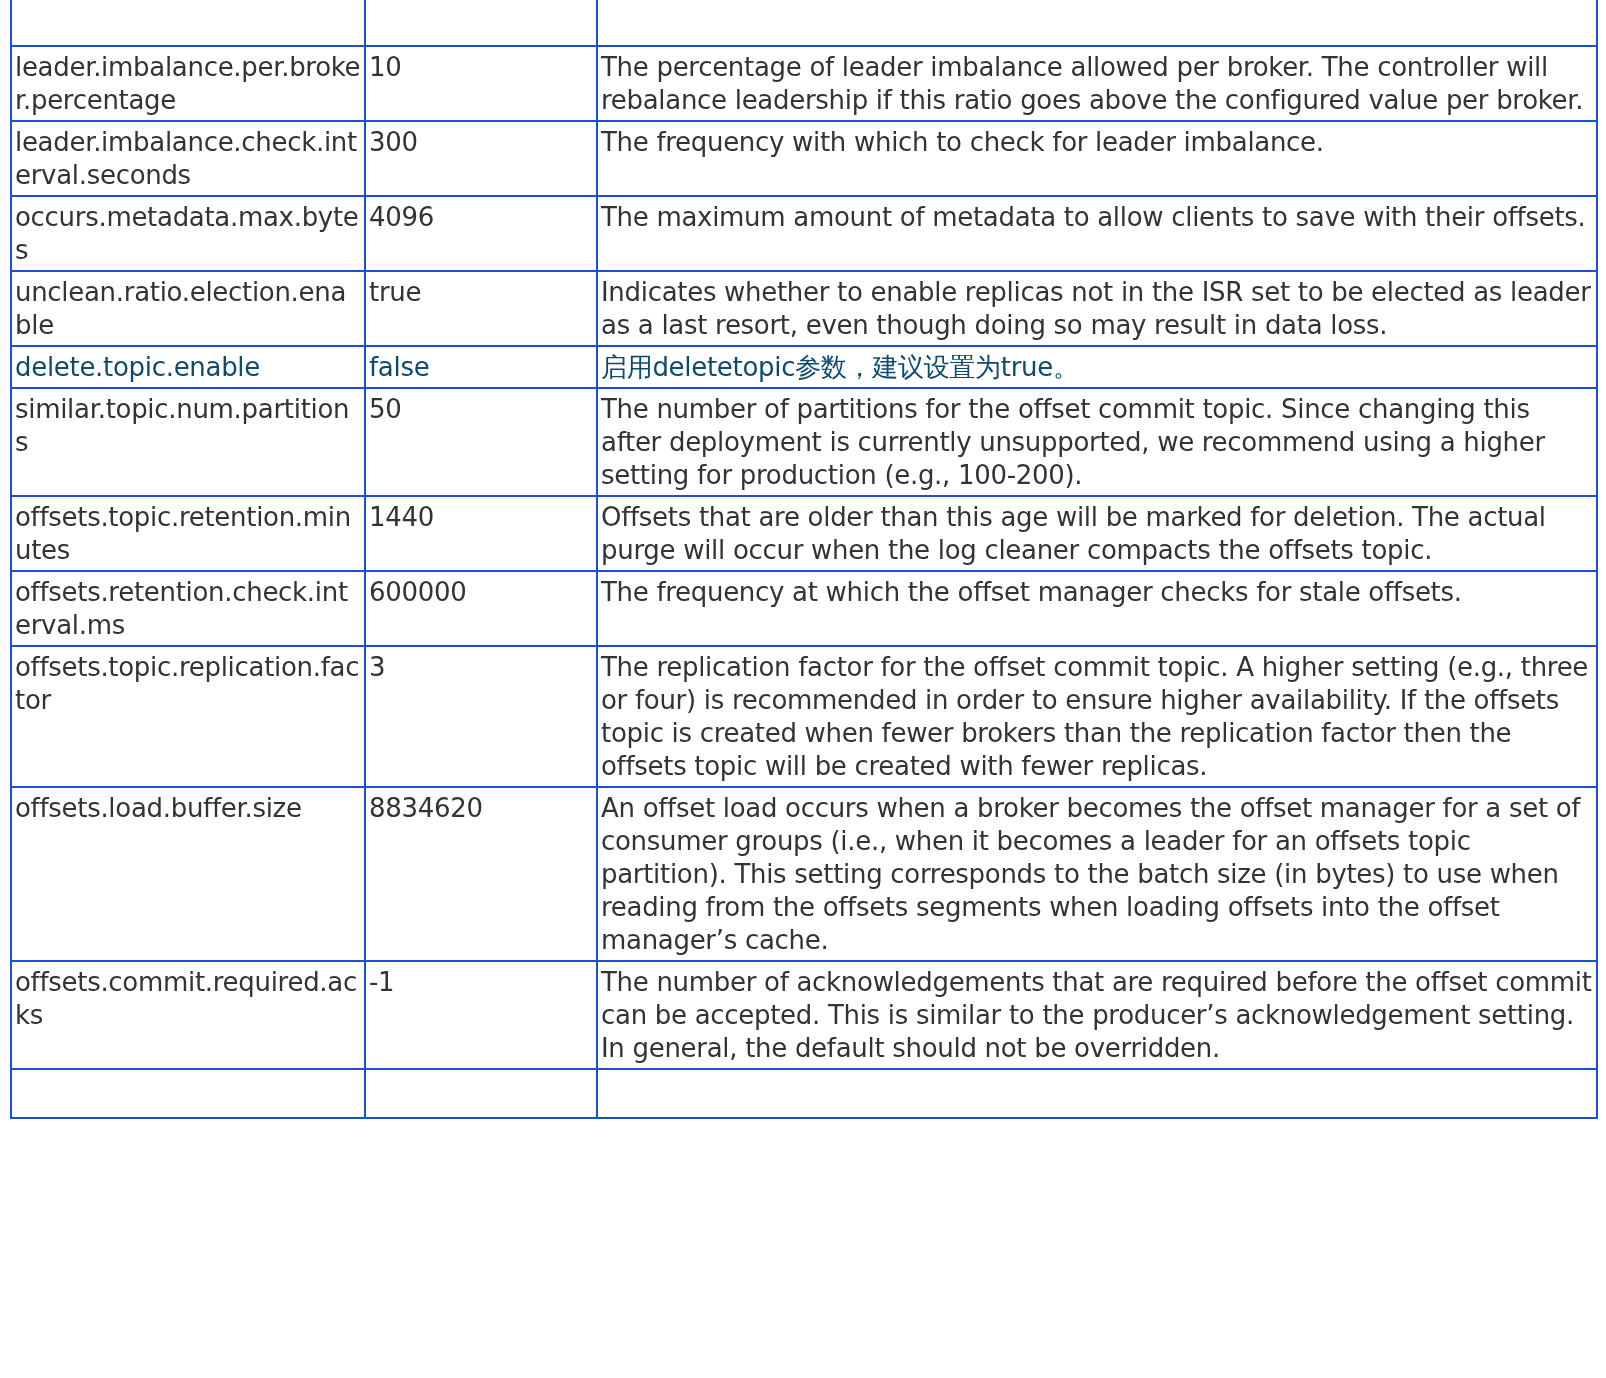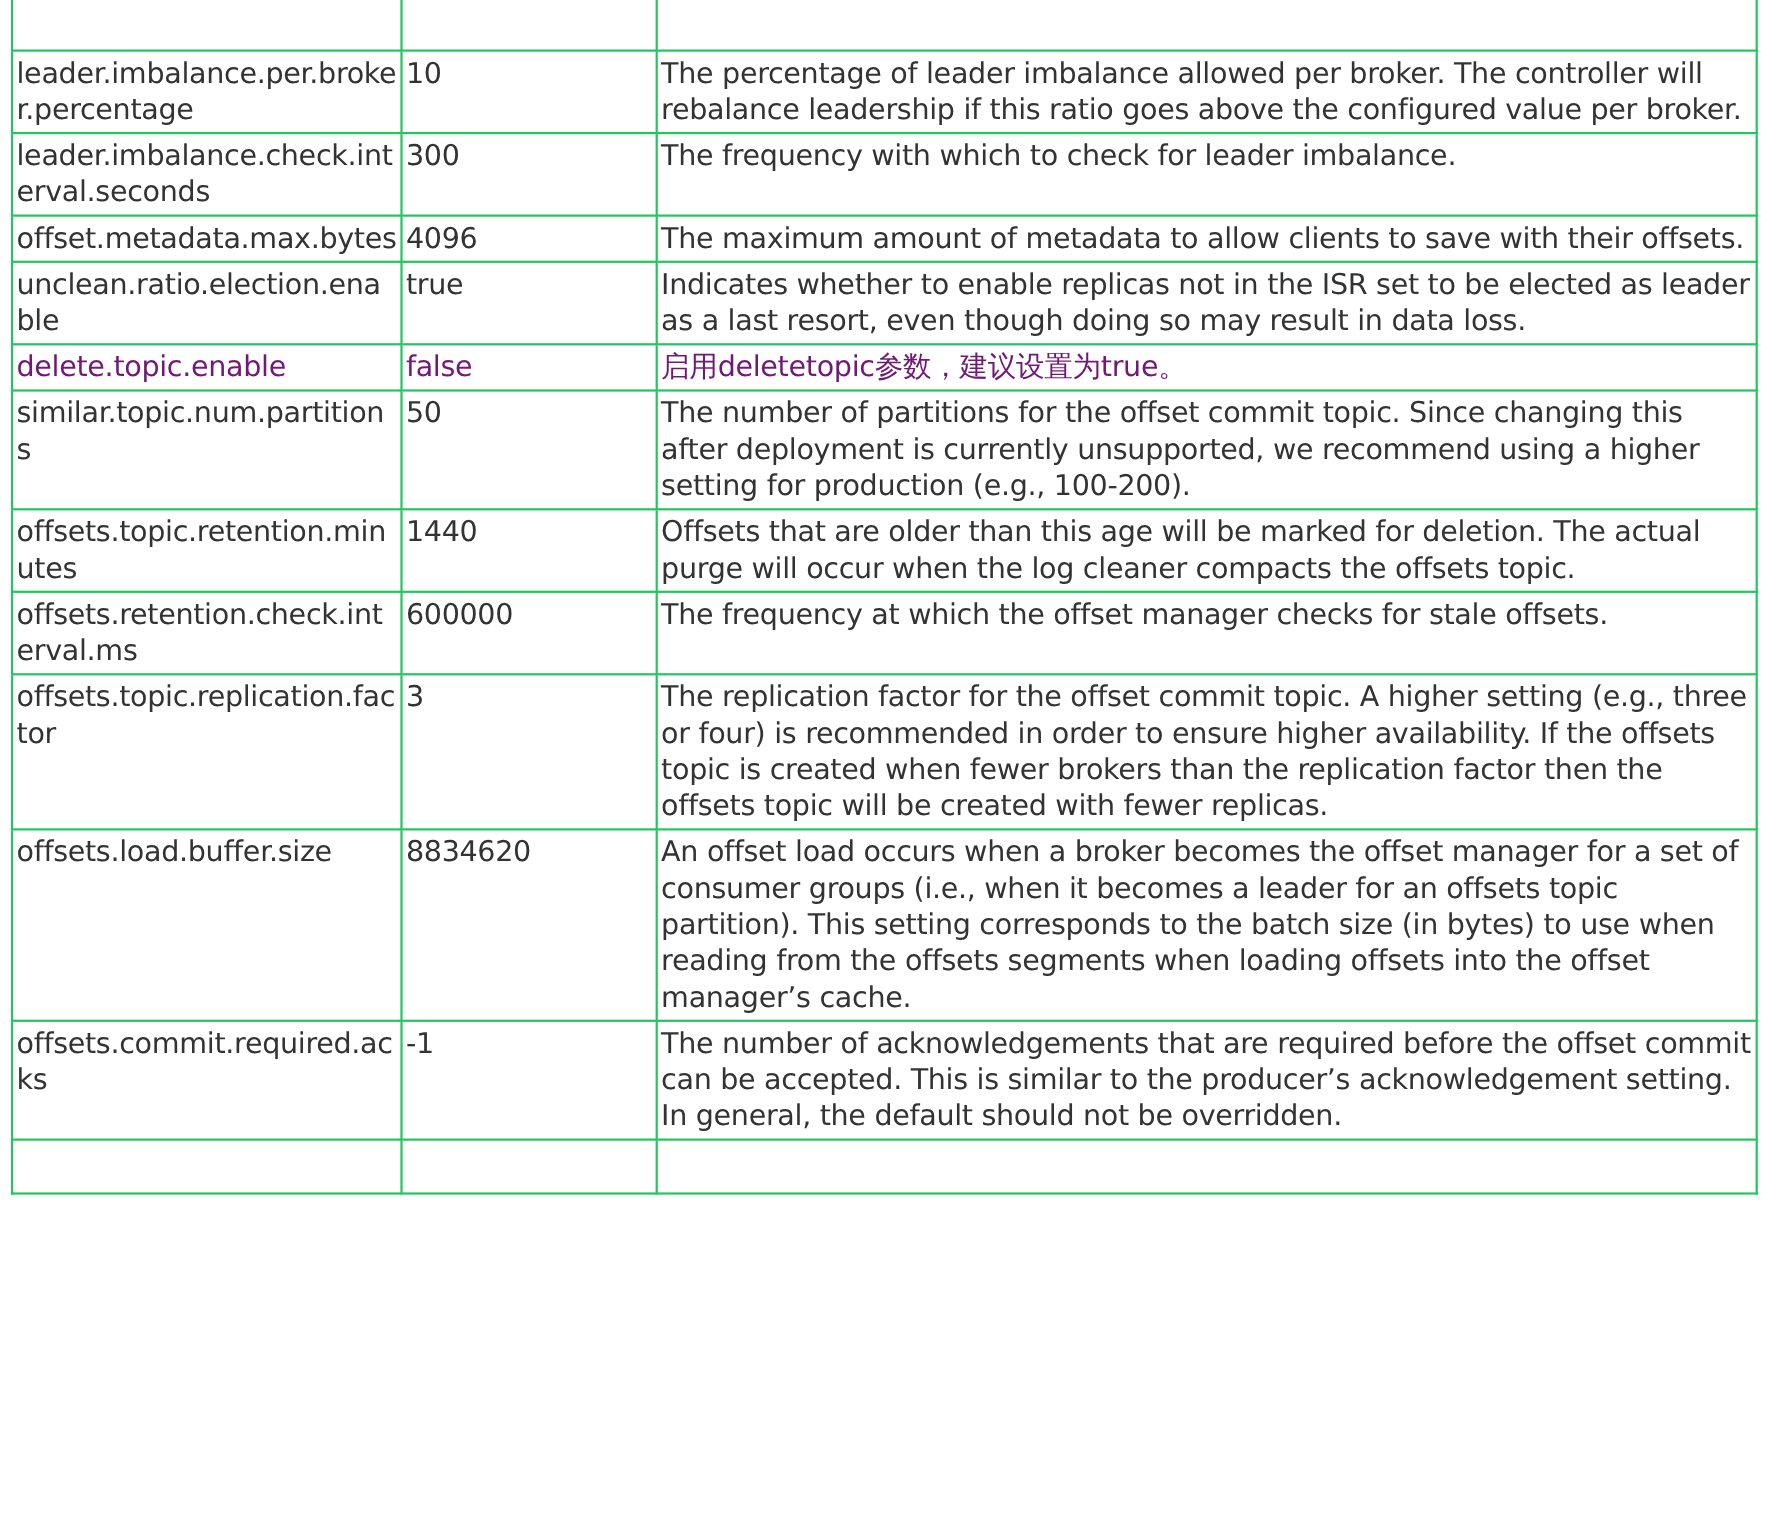--- a/index.html
+++ b/index.html
@@ -2,24 +2,24 @@
 <html><head>
 <meta charset="utf-8">
 <style>
   html, body { margin: 0; padding: 0; background: #ffffff; }
   body { width: 1606px; height: 1378px; overflow: hidden; position: relative; }
   .wrap { position: absolute; left: 10px; top: -4px; width: 1586px; }
   table { border-collapse: collapse; width: 1586px; table-layout: fixed;
     font-family: "DejaVu Sans", "Liberation Sans", sans-serif;
     font-size: 26px; line-height: 33px; color: #333333; }
   col.c1 { width: 354px; } col.c2 { width: 232px; } col.c3 { width: 1000px; }
-  td { border: 2px solid #22c55e; vertical-align: top; padding: 4px 3px 3px 3px;
+  td { border: 2px solid #1d4ed8; vertical-align: top; padding: 4px 3px 3px 3px;
     word-break: break-all; overflow-wrap: anywhere; letter-spacing: -0.3px; }
   td.desc { word-break: normal; overflow-wrap: break-word; }
-  tr.highlight td { color: #701a75; }
+  tr.highlight td { color: #0c4a6e; }
   tr.empty td { height: 40px; }
 </style>
 </head>
 <body>
 
 <div class="wrap">
   <table>
     <colgroup>
         <col class="c1">
         <col class="c2">
@@ -35,21 +35,21 @@
           <td>leader.imbalance.per.broker.percentage</td>
           <td>10</td>
           <td class="desc">The percentage of leader imbalance allowed per broker. The controller will rebalance leadership if this ratio goes above the configured value per broker.</td>
         </tr>
         <tr>
           <td>leader.imbalance.check.interval.seconds</td>
           <td>300</td>
           <td class="desc">The frequency with which to check for leader imbalance.</td>
         </tr>
         <tr>
-          <td>offset.metadata.max.bytes</td>
+          <td>occurs.metadata.max.bytes</td>
           <td>4096</td>
           <td class="desc">The maximum amount of metadata to allow clients to save with their offsets.</td>
         </tr>
         <tr>
           <td>unclean.ratio.election.enable</td>
           <td>true</td>
           <td class="desc">Indicates whether to enable replicas not in the ISR set to be elected as leader as a last resort, even though doing so may result in data loss.</td>
         </tr>
         <tr class="highlight">
           <td>delete.topic.enable</td>

